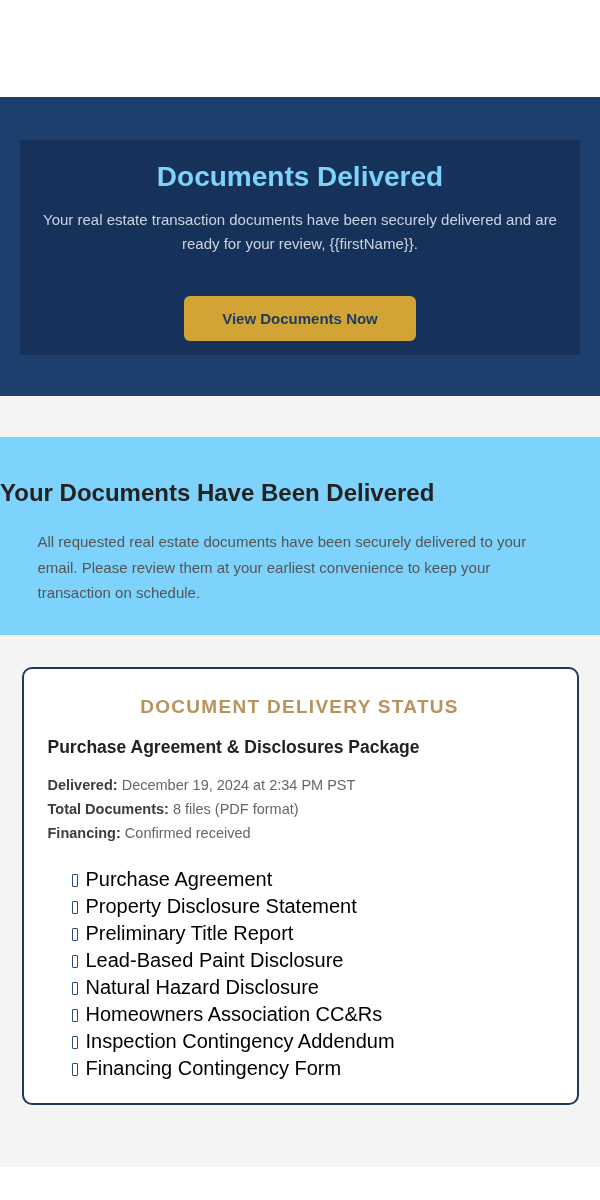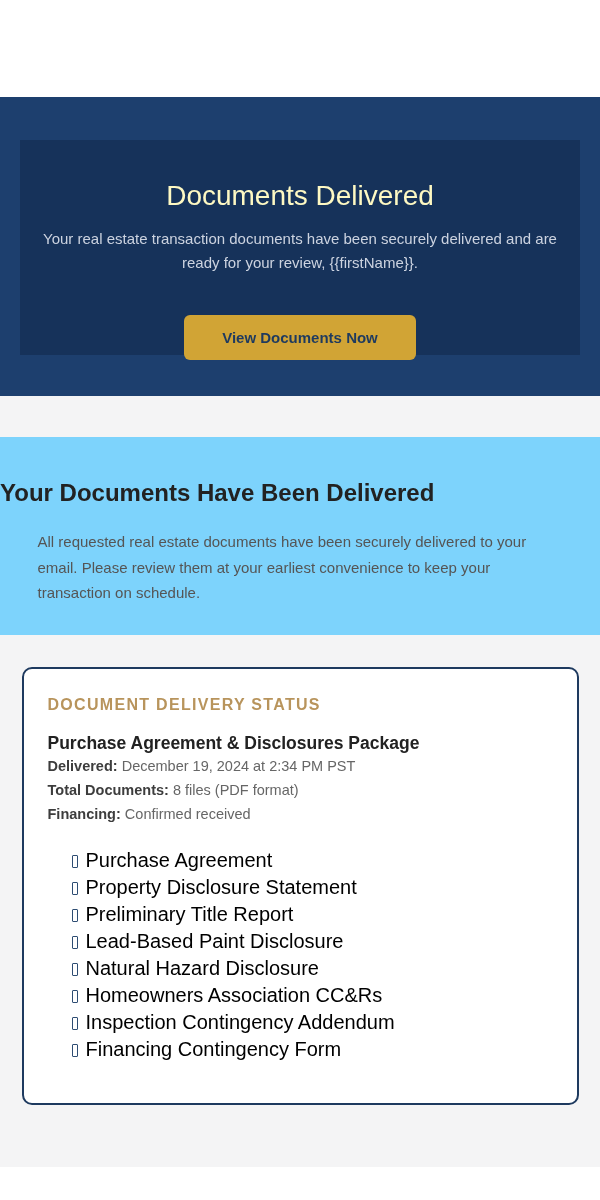--- a/index.html
+++ b/index.html
@@ -22,25 +22,24 @@
     background: #1d3f6e;
     padding: 43px 20px 41px 20px;
   }
   .hero-card {
     background: #16325a;
     height: 215px;
     padding: 20px 20px 14px 20px;
     text-align: center;
   }
   .hero-title {
-    color: #fef9c3;
+    color: #7dd3fc;
     font-size: 28px;
     line-height: 34px;
-    font-weight: normal;
-    margin-top: 19px;
+    font-weight: bold;
   }
   .hero-subtitle {
     color: #ccd3e0;
     font-size: 15px;
     line-height: 24px;
     margin: 14px auto 40px auto;
     max-width: 530px;
   }
   .cta-button {
     display: inline-block;
@@ -83,31 +82,32 @@
     width: 557px;
     height: 438px;
     margin: 32px auto 0 auto;
     background: #ffffff;
     border: 2px solid #1e3a5f;
     border-radius: 10px;
     padding: 27px 25px 0 24px;
   }
   .card-eyebrow {
     color: #b8945c;
-    font-size: 16px;
+    font-size: 19px;
     font-weight: bold;
     letter-spacing: 1.3px;
+    text-align: center;
   }
   .card-title {
     color: #222222;
     font-size: 17.5px;
     font-weight: bold;
     margin-top: 19px;
   }
-  .card-fields { }
+  .card-fields { margin-top: 15px; }
   .field-row { font-size: 14.5px; line-height: 24px; }
   .field-label { color: #3d3d3d; font-weight: bold; }
   .field-value { color: #666666; }
   .doc-list { margin-top: 21px; }
   .doc-item {
     font-size: 20px;
     line-height: 27px;
     color: #000000;
     margin-left: 24px;
   }

